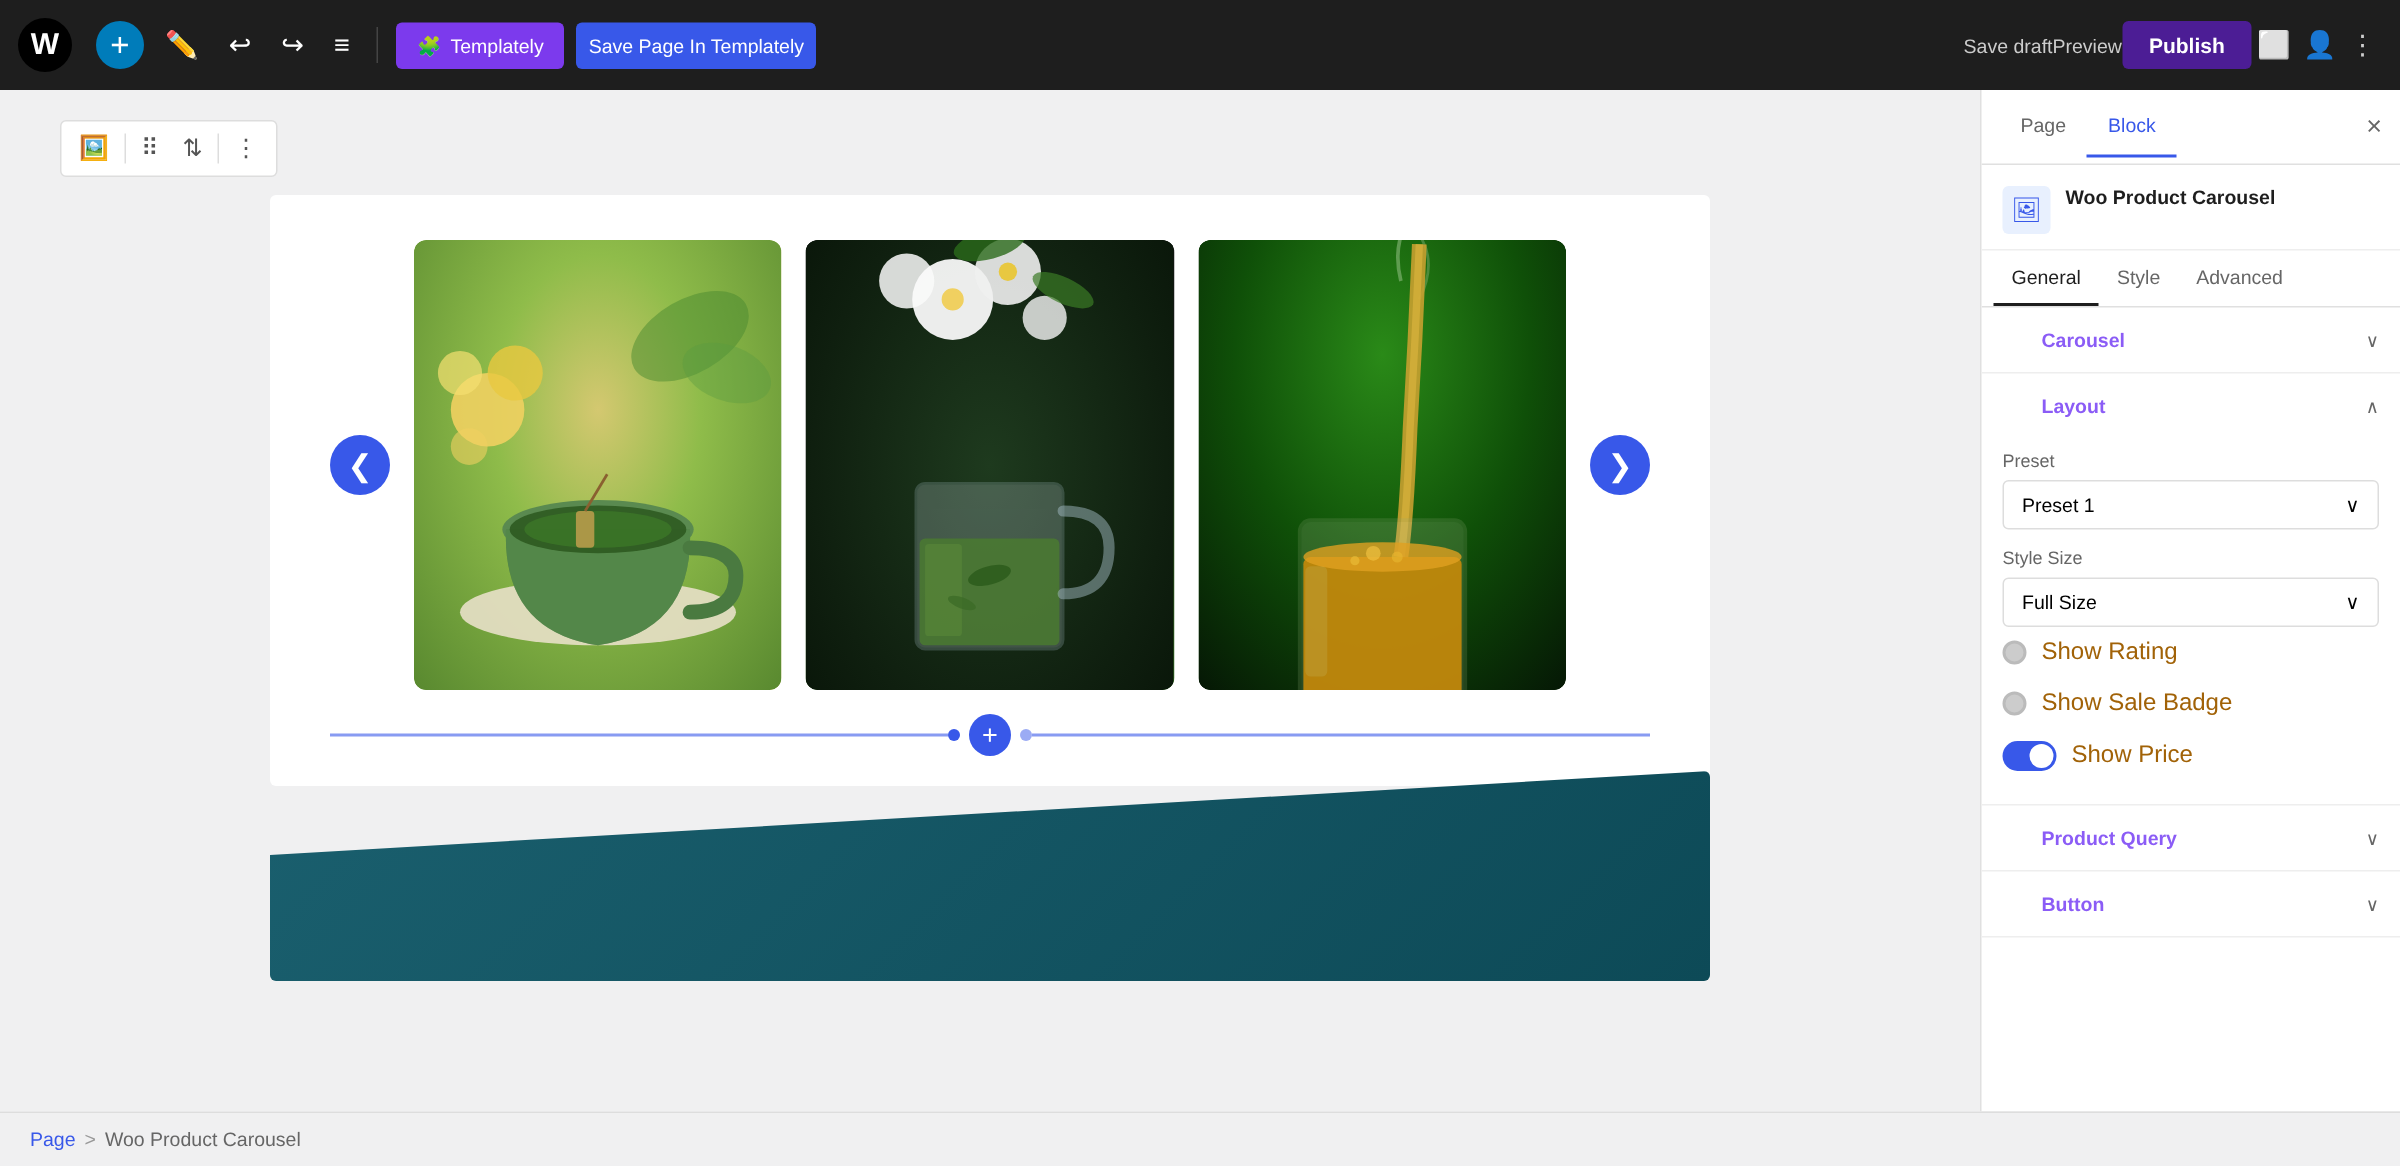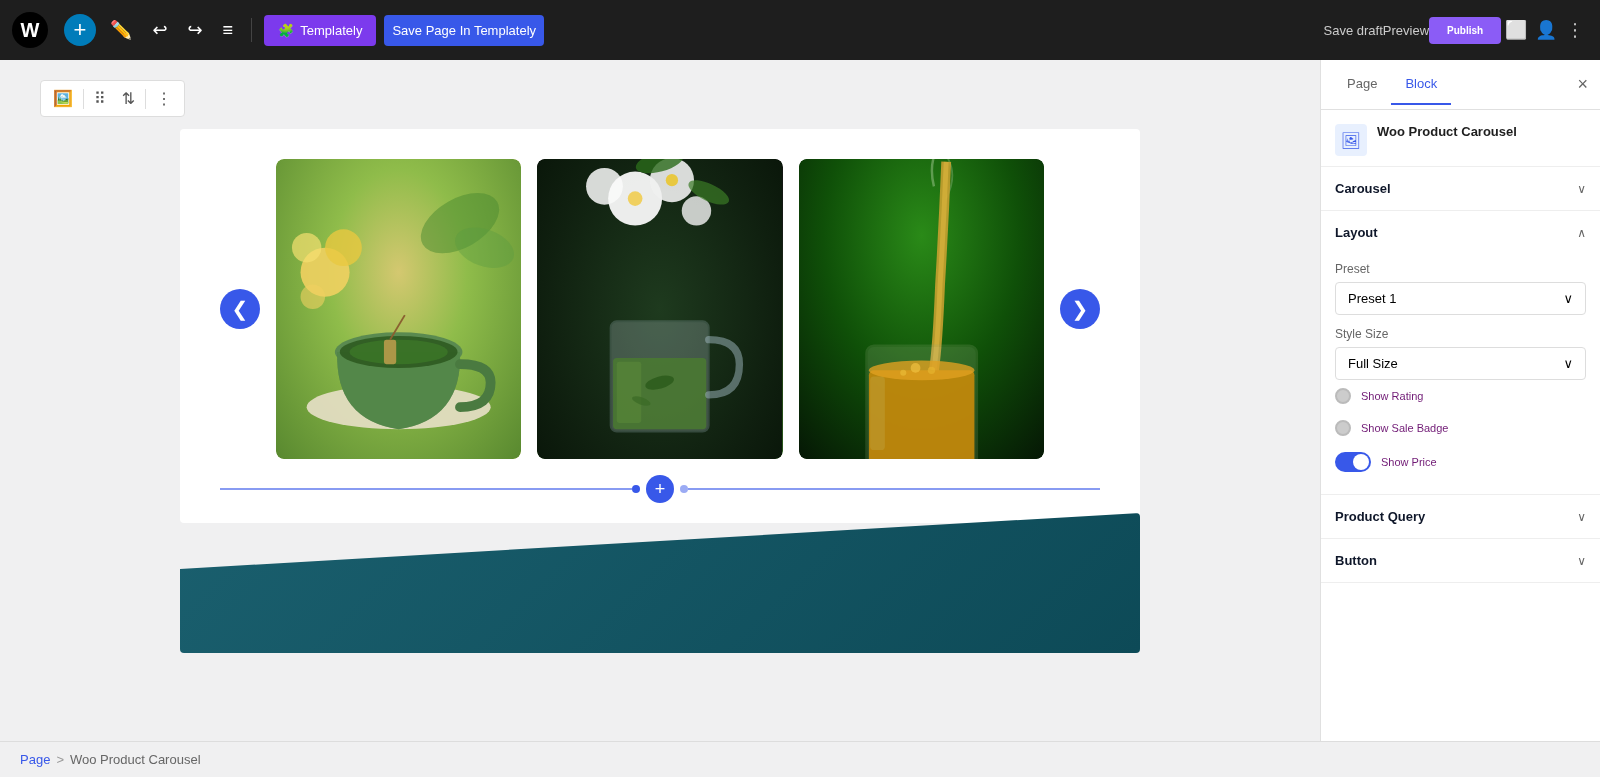--- a/index.html
+++ b/index.html
@@ -19,21 +19,21 @@
     .topbar-divider { width: 1px; height: 24px; background: #444; margin: 0 4px; }
     .templately-btn {
       background: #7c3aed; color: #fff; border: none; border-radius: 4px; padding: 8px 14px; cursor: pointer; display: flex; align-items: center; gap: 6px; font-size: 13px; font-weight: 500;
     }
     .save-templately-btn {
       background: #3858e9; color: #fff; border: none; border-radius: 4px; padding: 8px 8px; cursor: pointer; font-size: 13px; font-weight: 500;
     }
     .topbar-right { margin-left: auto; display: flex; align-items: center; gap: 0; }
     .save-draft-btn { background: none; border: none; color: #ccc; cursor: pointer; font-size: 13px; }
     .preview-btn { background: none; border: none; color: #ccc; cursor: pointer; font-size: 13px; }
-    .publish-btn { background: #8b5cf6; color: #fff; border: none; border-radius: 4px; padding: 8px 18px; cursor: pointer; font-size: 10px; font-weight: 600; }
+    .publish-btn { background: #4c1d95; color: #fff; border: none; border-radius: 4px; padding: 8px 18px; cursor: pointer; font-size: 14px; font-weight: 600; }
     .topbar-icon-btn { background: none; border: none; color: #ccc; cursor: pointer; font-size: 18px; padding: 4px; }
 
     
     .main-layout { display: flex; flex: 1; overflow: hidden; }
 
     
     .editor-area { flex: 1; background: #f0f0f1; overflow-y: auto; display: flex; flex-direction: column; align-items: center; padding: 20px; position: relative; }
 
     
     .block-toolbar {
@@ -87,34 +87,34 @@
     .block-desc { font-size: 11px; color: #666; margin-top: 3px; line-height: 1.4; }
 
     
     .sub-tabs { display: flex; border-bottom: 1px solid #e0e0e0; padding: 0 8px; }
     .sub-tab { padding: 10px 12px; font-size: 13px; color: #666; cursor: pointer; border-bottom: 2px solid transparent; }
     .sub-tab.active { color: #1e1e1e; border-bottom: 2px solid #1e1e1e; font-weight: 500; }
 
     
     .panel-section { border-bottom: 1px solid #eee; }
     .section-header { display: flex; align-items: center; justify-content: space-between; padding: 14px 14px 14px; cursor: pointer; }
-    .section-title { font-size: 13px; font-weight: 600; color: #0f172a; }
+    .section-title { font-size: 13px; font-weight: 600; color: #8b5cf6; margin-left: 26px; }
     .section-chevron { color: #666; font-size: 12px; }
 
     .section-content { padding: 8px 14px 14px; }
 
     
     .field-label { font-size: 12px; color: #666; margin-bottom: 6px; }
     .dropdown-field {
       border: 1px solid #ddd; border-radius: 4px; padding: 8px 12px; font-size: 13px; display: flex; align-items: center; justify-content: space-between; cursor: pointer; background: #fff;
     }
 
     
     .toggle-row { display: flex; align-items: center; gap: 10px; padding: 8px 0; }
-    .toggle-label { font-size: 11px; color: #701a75; }
+    .toggle-label { font-size: 16px; color: #a16207; }
     .toggle {
       width: 36px; height: 20px; border-radius: 10px; background: #ccc; position: relative; cursor: pointer; flex-shrink: 0;
     }
     .toggle.on { background: #3858e9; }
     .toggle::after {
       content: ''; position: absolute; width: 16px; height: 16px; border-radius: 50%; background: #fff; top: 2px; left: 2px; transition: left 0.2s;
     }
     .toggle.on::after { left: 18px; }
     .toggle-circle {
       width: 16px; height: 16px; border-radius: 50%; background: #ccc; border: 2px solid #bbb; flex-shrink: 0;
@@ -302,20 +302,25 @@
 
     <div class="panel-body">
 
       <div class="block-info">
         <div class="block-icon">🖼</div>
         <div>
           <div class="block-title">Woo Product Carousel</div>
         </div>
       </div>
 
+      <div class="sub-tabs">
+        <div class="sub-tab active">General</div>
+        <div class="sub-tab">Style</div>
+        <div class="sub-tab">Advanced</div>
+      </div>
 
       <div class="panel-section section-collapsed">
         <div class="section-header">
           <span class="section-title">Carousel</span>
           <span class="section-chevron">∨</span>
         </div>
       </div>
 
       <div class="panel-section">
         <div class="section-header">

